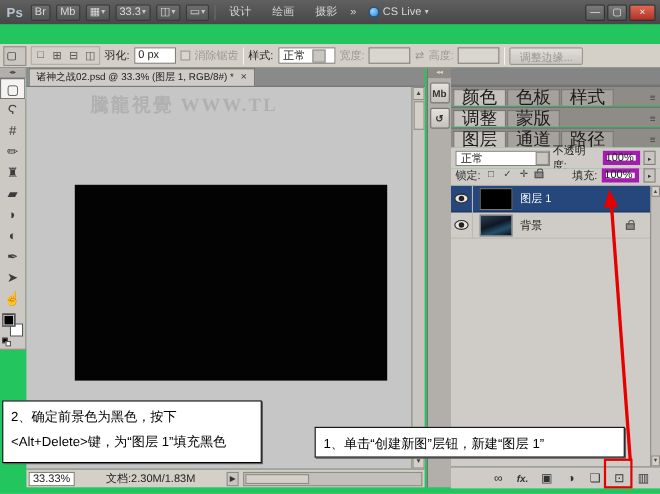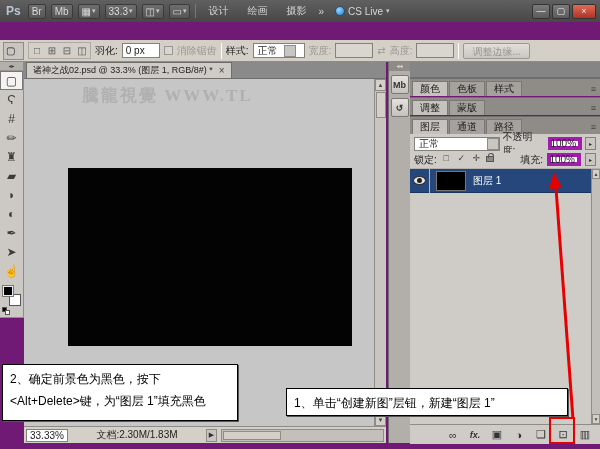--- a/index.html
+++ b/index.html
@@ -1,17 +1,17 @@
 <!DOCTYPE html>
 <html><head>
 <meta charset="utf-8">
 <style>
   * { margin:0; padding:0; box-sizing:border-box; font-family:"Liberation Sans", sans-serif; }
   body { width:600px; height:449px; }
-  .app { position:relative; width:600px; height:449px; background:#701a75; overflow:hidden; font-size:11px; -webkit-user-select:none; }
+  .app { position:relative; width:600px; height:449px; background:#22c55e; overflow:hidden; font-size:11px; -webkit-user-select:none; }
   .abs { position:absolute; }
 
   
   .titlebar { left:0; top:0; width:600px; height:22px; background:linear-gradient(#606060,#474747); color:#d6d6d6; display:flex; align-items:center; gap:5px; padding:0 4px; font-size:10px; }
   .ps-logo { font-weight:bold; font-size:12px; color:#b9c4d2; letter-spacing:0; padding:0 2px; }
   .tb-btn { display:flex; align-items:center; gap:1px; border:1px solid #3a3a3a; background:linear-gradient(#6e6e6e,#555); border-radius:2px; padding:1px 3px; height:15px; color:#d9d9d9; }
   .caret { font-size:7px; color:#c9c9c9; }
   .tb-sep { width:1px; height:14px; background:#3a3a3a; border-right:1px solid #787878; }
   .ws-btn { padding:2px 7px; border-radius:2px; }
   .ws-btn.active { background:#353535; border:1px solid #262626; box-shadow:inset 0 1px 2px #222; }
@@ -70,21 +70,21 @@
   .hthumb { position:absolute; left:1px; top:1px; width:58px; height:9px; background:#d4d0c8; border:1px solid #8f8c87; }
 
   
   .collapse-col { left:388px; top:62px; width:22px; height:381px; background:#b2afaa; border-left:1px solid #6e6e6e; }
   .col-head { height:9px; background:#8f8c87; font-size:6px; color:#ddd; text-align:center; line-height:8px; }
   .col-btn { width:18px; height:19px; margin:4px auto 0; background:linear-gradient(#e5e2dd,#c5c2bd); border:1px solid #7a7774; border-radius:2px; display:flex; align-items:center; justify-content:center; font-size:9px; font-weight:bold; color:#333; }
 
   
   .dock-head { left:410px; top:62px; width:190px; height:16px; background:#858585; border-bottom:1px solid #6e6e6e; }
   .tabbar { left:410px; width:190px; height:18px; background:#8f8c87; border-top:1px solid #6e6e6e; display:flex; align-items:flex-end; padding:0 2px; gap:1px; }
-  .ptab { height:15px; padding:0 7px; font-size:10px; color:#1a1a1a; background:#a5a29d; border:1px solid #7a7774; border-bottom:none; display:flex; align-items:center; white-space:nowrap; }
+  .ptab { height:15px; padding:0 7px; font-size:16px; color:#1a1a1a; background:#a5a29d; border:1px solid #7a7774; border-bottom:none; display:flex; align-items:center; white-space:nowrap; }
   .ptab.active { background:#c6c3be; }
   .pmenu { margin-left:auto; color:#3f3f3f; font-size:9px; padding:0 2px 2px 0; }
   .blendrow { left:410px; top:134px; width:190px; height:19px; background:#cfccc7; display:flex; align-items:center; gap:3px; padding:0 4px; font-size:10px; color:#222; }
   .pan-select { display:flex; align-items:center; background:#fff; border:1px solid #848178; height:14px; width:86px; padding-left:4px; }
   .pan-select .sel-caret { margin-left:auto; }
   .num-box { background:#fff; border:4px solid #a21caf; height:13px; width:34px; display:flex; align-items:center; justify-content:flex-end; padding:0 2px; }
   .spin { width:11px; height:13px; border:1px solid #848178; background:#c9c6c1; display:flex; align-items:center; justify-content:center; font-size:6px; color:#333; }
   .lockrow { left:410px; top:153px; width:190px; height:16px; background:#cfccc7; display:flex; align-items:flex-start; gap:4px; padding:0 4px; font-size:10px; color:#222; border-bottom:1px solid #b5b2ad; }
   .lock-ico { font-size:9px; color:#444; width:11px; text-align:center; }
   .lock-shape { position:relative; width:8px; height:6px; background:#8f8c87; border:1px solid #555; margin-top:3px; }
@@ -297,20 +297,28 @@
   </div>
 
   <div class="abs layersarea">
     <div class="lrow selected">
       <span class="eyebox">
           <span class="eye"></span>
         </span>
       <span class="thumb"></span>
       <span class="lname">图层 1</span>
     </div>
+    <div class="lrow">
+      <span class="eyebox">
+          <span class="eye"></span>
+        </span>
+      <span class="thumb bg-img"></span>
+      <span class="lname">背景</span>
+      <span class="lock-shape row-lock"></span>
+    </div>
   </div>
 
   <div class="abs lscroll">
     <div class="lscr-btn">▲</div>
     <div class="lscr-btn" style="position:absolute;bottom:0;">▼</div>
   </div>
 
   <div class="abs panel-bottom">
     <span class="pb-ico">∞</span>
     <span class="pb-ico pb-fx">fx.</span>

